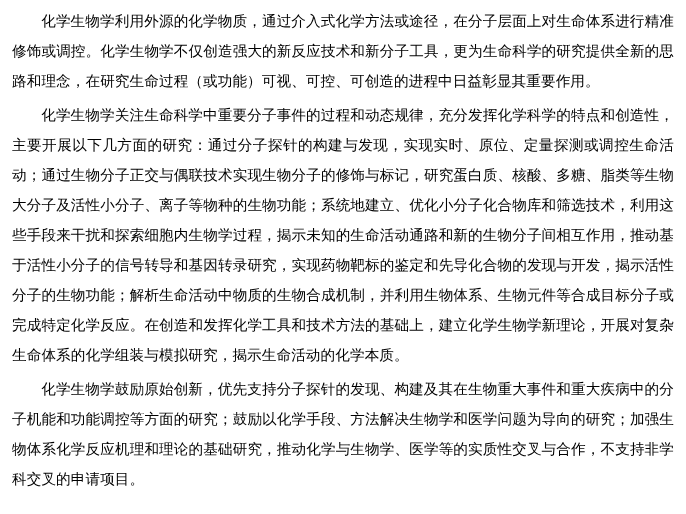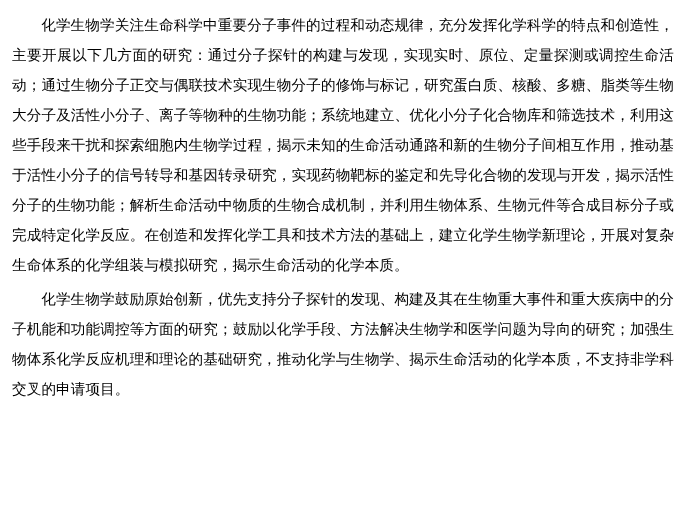--- a/index.html
+++ b/index.html
@@ -32,17 +32,18 @@
     font-family: "DejaVu Sans", "Liberation Sans", sans-serif;
   }
   .gap {
     height: 4px;
   }
 </style>
 </head>
 <body>
 
 <div id="doc">
+  <p class="para">化学生物学利用外源的化学物质，通过介入式化学方法或途径，在分子层面上对生命体系进行精准修饰或调控。化学生物学不仅创造强大的新反应技术和新分子工具，更为生命科学的研究提供全新的思路和理念，在研究生命过程（或功能）可视、可控、可创造的进程中日益彰显其重要作用。</p>
   <div class="gap"></div>
   <p class="para">化学生物学关注生命科学中重要分子事件的过程和动态规律，充分发挥化学科学的特点和创造性，主要开展以下几方面的研究：通过分子探针的构建与发现，实现实时、原位、定量探测或调控生命活动；通过生物分子正交与偶联技术实现生物分子的修饰与标记，研究蛋白质、核酸、多糖、脂类等生物大分子及活性小分子、离子等物种的生物功能；系统地建立、优化小分子化合物库和筛选技术，利用这些手段来干扰和探索细胞内生物学过程，揭示未知的生命活动通路和新的生物分子间相互作用，推动基于活性小分子的信号转导和基因转录研究，实现药物靶标的鉴定和先导化合物的发现与开发，揭示活性分子的生物功能；解析生命活动中物质的生物合成机制，并利用生物体系、生物元件等合成目标分子或完成特定化学反应。在创造和发挥化学工具和技术方法的基础上，建立化学生物学新理论，开展对复杂生命体系的化学组装与模拟研究，揭示生命活动的化学本质。</p>
   <div class="gap"></div>
-  <p class="para">化学生物学鼓励原始创新，优先支持分子探针的发现、构建及其在生物重大事件和重大疾病中的分子机能和功能调控等方面的研究；鼓励以化学手段、方法解决生物学和医学问题为导向的研究；加强生物体系化学反应机理和理论的基础研究，推动化学与生物学、揭示生命活动的化学本质，不支持非学科交叉的申请项目。</p>
+  <p class="para">化学生物学鼓励原始创新，优先支持分子探针的发现、构建及其在生物重大事件和重大疾病中的分子机能和功能调控等方面的研究；鼓励以化学手段、方法解决生物学和医学问题为导向的研究；加强生物体系化学反应机理和理论的基础研究，推动化学与生物学、医学等的实质性交叉与合作，不支持非学科交叉的申请项目。</p>
 </div>
 
 </body></html>

